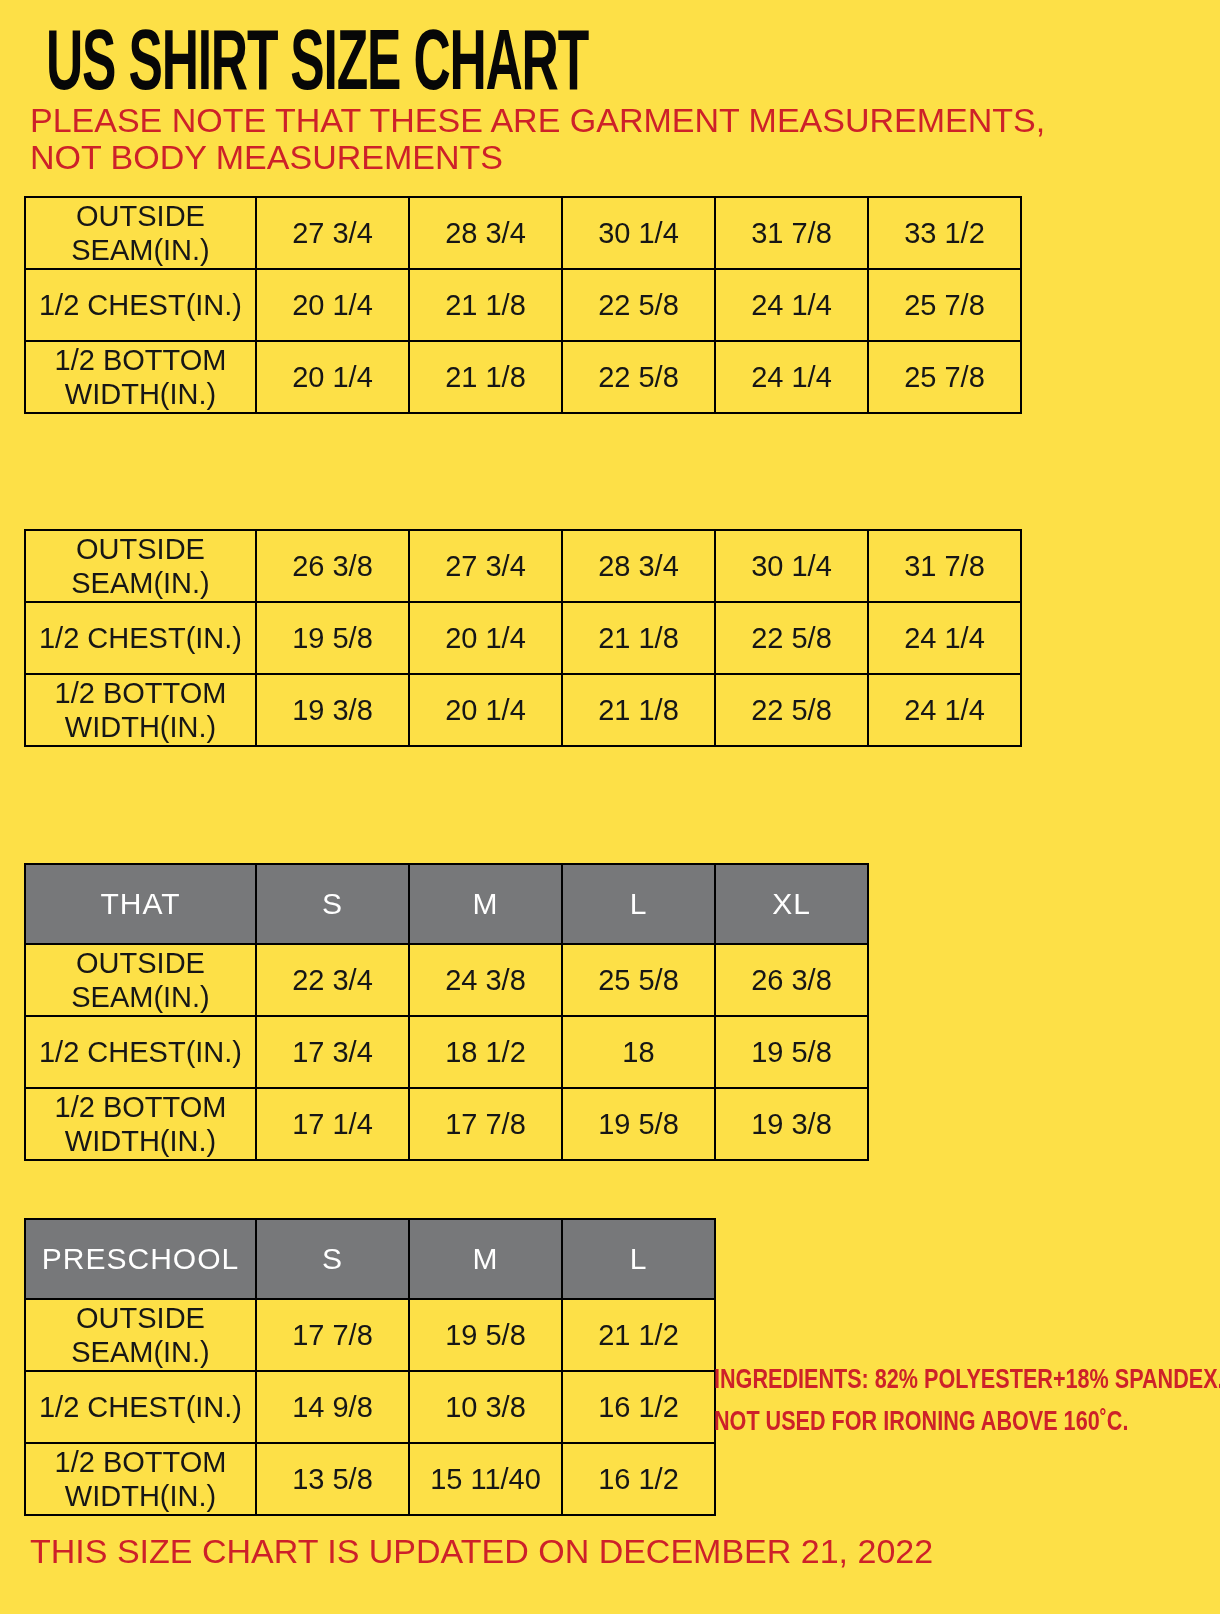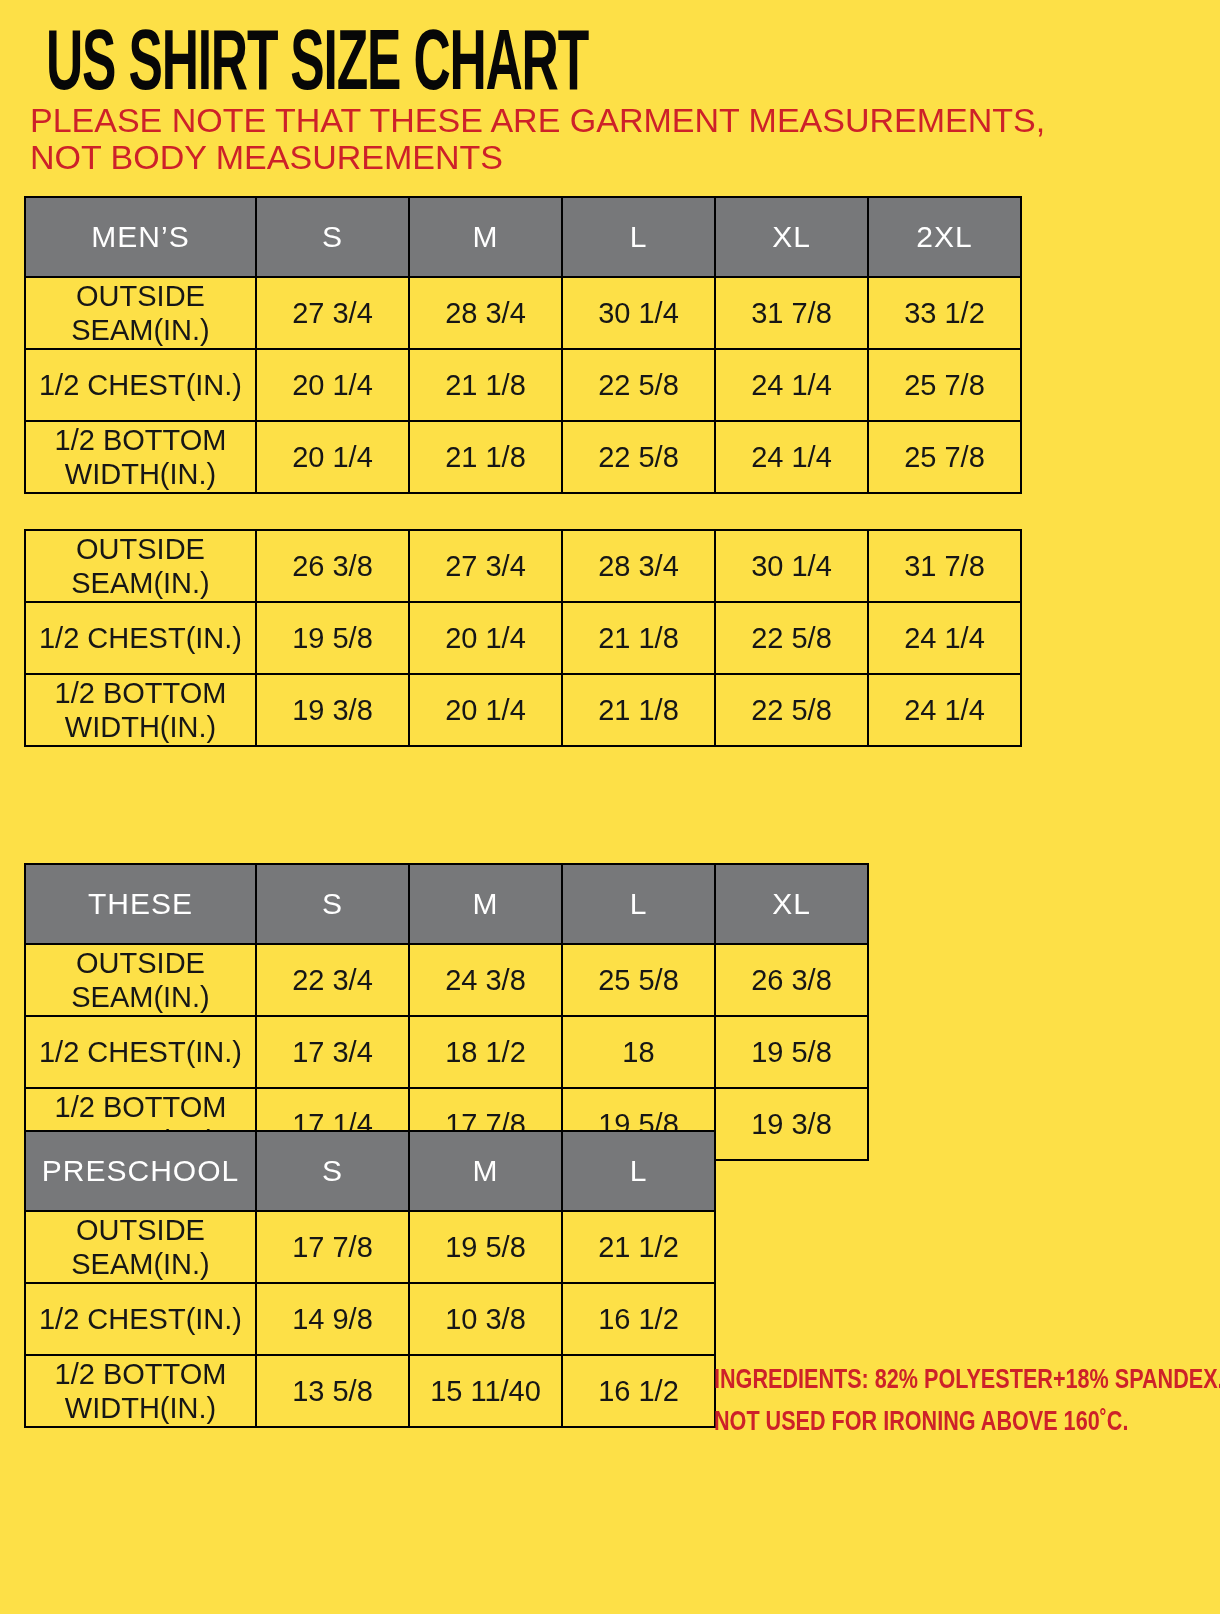--- a/index.html
+++ b/index.html
@@ -27,21 +27,21 @@
   table.size-table tr.head{height:80px;}
   table.size-table tr.data{height:72px;}
   table.size-table th{
     background:#77787a;color:#ffffff;font-size:30px;letter-spacing:1px;font-weight:400;
   }
   col.label-col{width:231px;}
   col.size-col{width:153px;}
   .t-mens{top:196px;}
   .t-womens{top:529px;}
   .t-youth{top:863px;}
-  .t-preschool{top:1130px;}
+  .t-preschool{top:1218px;}
   .ingredients{
     position:absolute;left:714px;top:1358px;color:#cd2129;font-weight:700;
     font-size:27px;line-height:42px;white-space:nowrap;
     transform:scaleX(0.80);transform-origin:left top;
   }
   .footer{
     position:absolute;left:30px;top:1532px;margin:0;
     font-size:34px;color:#cd2129;font-weight:400;white-space:nowrap;
   }
 </style>
@@ -57,28 +57,20 @@
   <table class="size-table t-mens">
     <colgroup>
         <col class="label-col">
         <col class="size-col">
         <col class="size-col">
         <col class="size-col">
         <col class="size-col">
         <col class="size-col">
       </colgroup>
     <tbody>
-        <tr class="head">
-      <th>MEN’S</th>
-      <th>S</th>
-      <th>M</th>
-      <th>L</th>
-      <th>XL</th>
-      <th>2XL</th>
-    </tr>
     <tr class="data">
       <td>OUTSIDE SEAM(IN.)</td>
       <td>27 3/4</td>
       <td>28 3/4</td>
       <td>30 1/4</td>
       <td>31 7/8</td>
       <td>33 1/2</td>
     </tr>
     <tr class="data">
       <td>1/2 CHEST(IN.)</td>
@@ -139,21 +131,21 @@
   <table class="size-table t-youth">
     <colgroup>
         <col class="label-col">
         <col class="size-col">
         <col class="size-col">
         <col class="size-col">
         <col class="size-col">
       </colgroup>
     <tbody>
         <tr class="head">
-      <th>THESE</th>
+      <th>THAT</th>
       <th>S</th>
       <th>M</th>
       <th>L</th>
       <th>XL</th>
     </tr>
     <tr class="data">
       <td>OUTSIDE SEAM(IN.)</td>
       <td>22 3/4</td>
       <td>24 3/8</td>
       <td>25 5/8</td>
@@ -209,14 +201,15 @@
       <td>16 1/2</td>
     </tr>
   </tbody>
     </table>
 
   <div class="ingredients">
     <div>INGREDIENTS: 82% POLYESTER+18% SPANDEX.</div>
     <div>NOT USED FOR IRONING ABOVE 160˚C.</div>
   </div>
 
+  <p class="footer">THIS SIZE CHART IS UPDATED ON DECEMBER 21, 2022</p>
 
 </div>
 
 </body></html>

